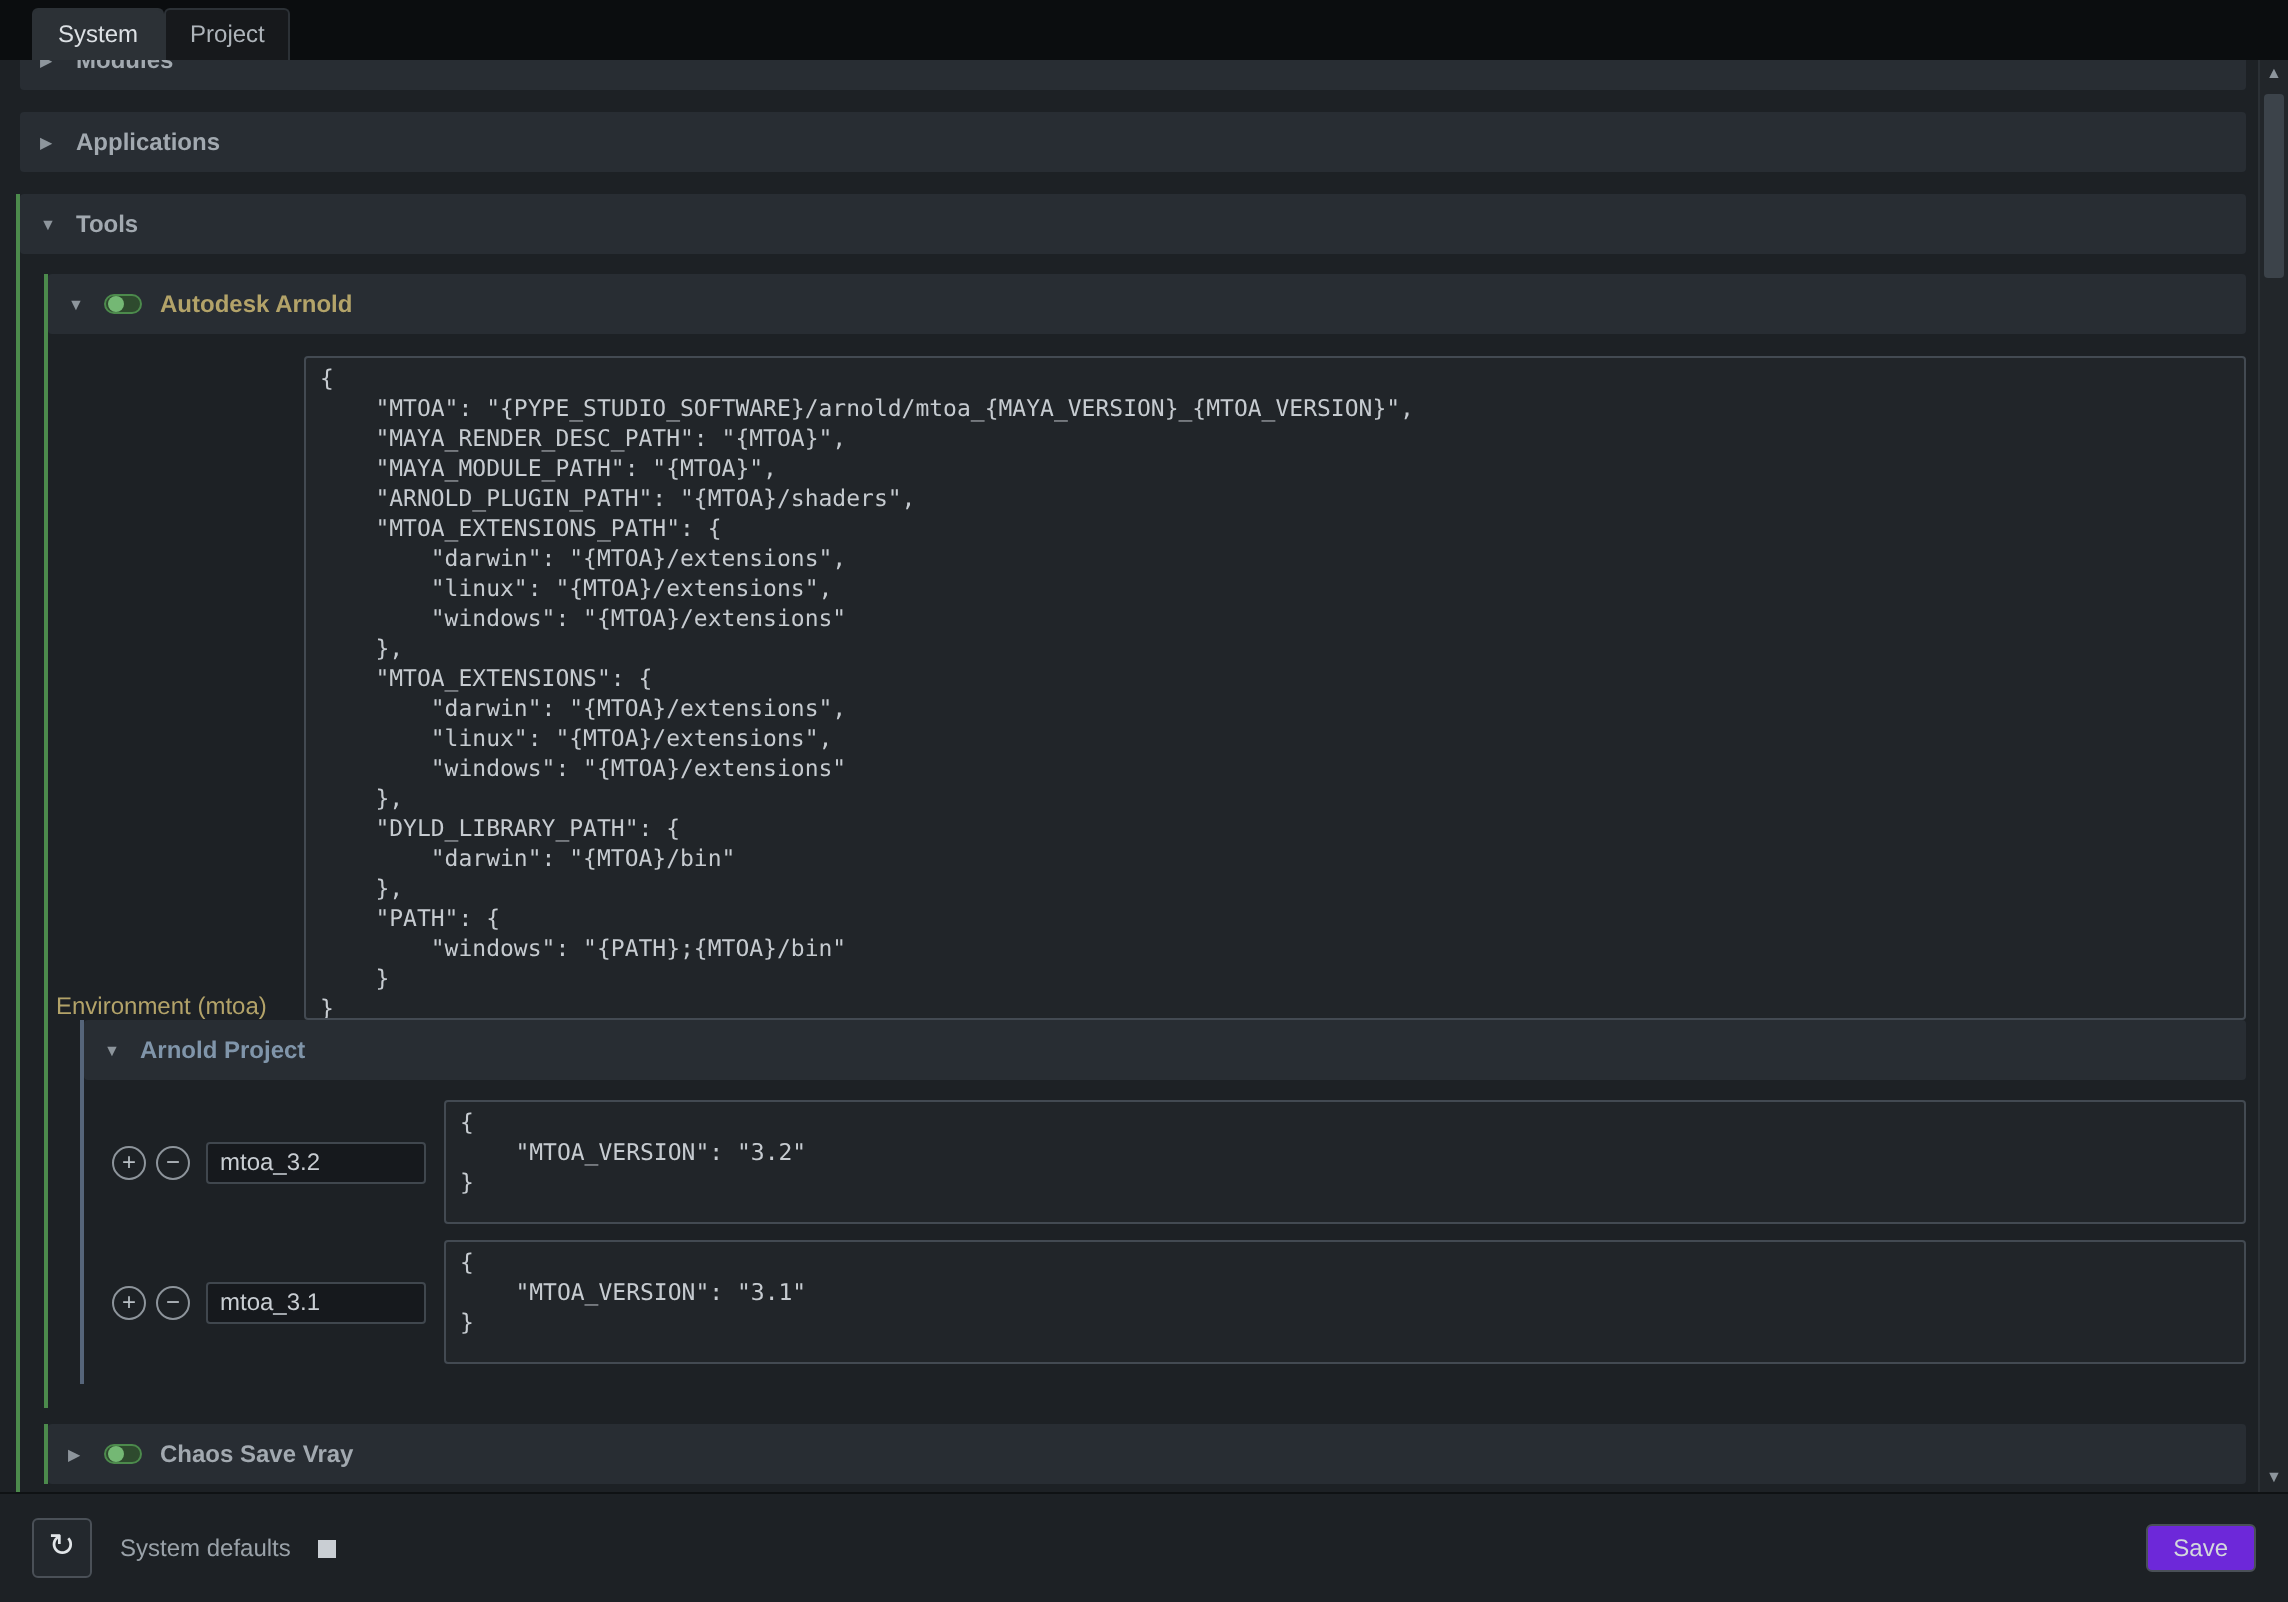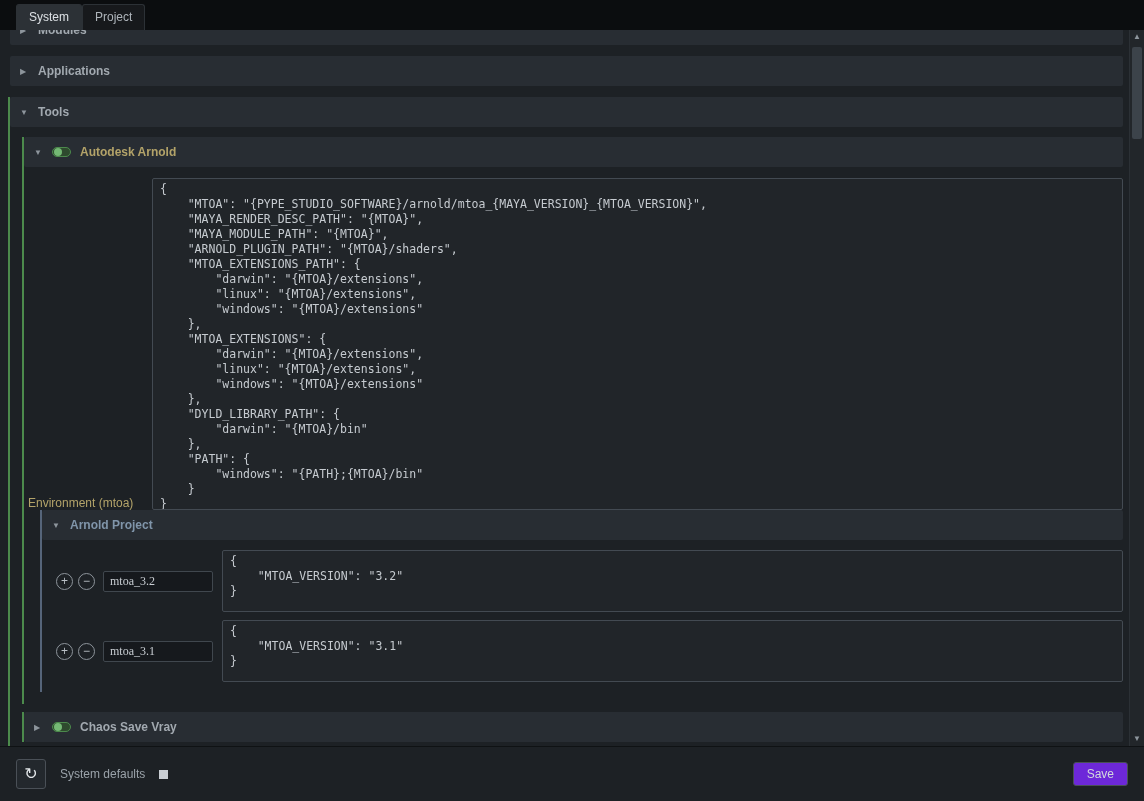--- a/index.html
+++ b/index.html
@@ -70,21 +70,21 @@
   .circle-btn {
     width: 17px; height: 17px; border-radius: 50%; flex: 0 0 auto;
     border: 1px solid #8d949b; background: transparent; color: #b9bfc5;
     font-size: 12px; line-height: 14px; text-align: center; padding: 0; cursor: pointer;
     font-family: "Liberation Sans", sans-serif;
   }
   .key-input {
     width: 110px; height: 21px; flex: 0 0 auto; margin-left: 3px;
     background: #16191d; border: 1px solid #40474e; border-radius: 2px;
     color: #c9ced3; font-size: 12px; padding: 2px 6px; outline: none;
-    font-family: Liberation Serif, serif;
+    font-family: Liberation Sans, sans-serif;
   }
   .version-box { flex: 1 1 auto; height: 62px; margin-left: 4px; }
 
   
   .footer {
     flex: 0 0 55px; background: #1d2125; border-top: 1px solid #0f1214;
     display: flex; align-items: center; padding: 0 16px; gap: 14px;
   }
   .refresh-btn {
     width: 30px; height: 30px; border: 1px solid #4a5057; border-radius: 3px;

